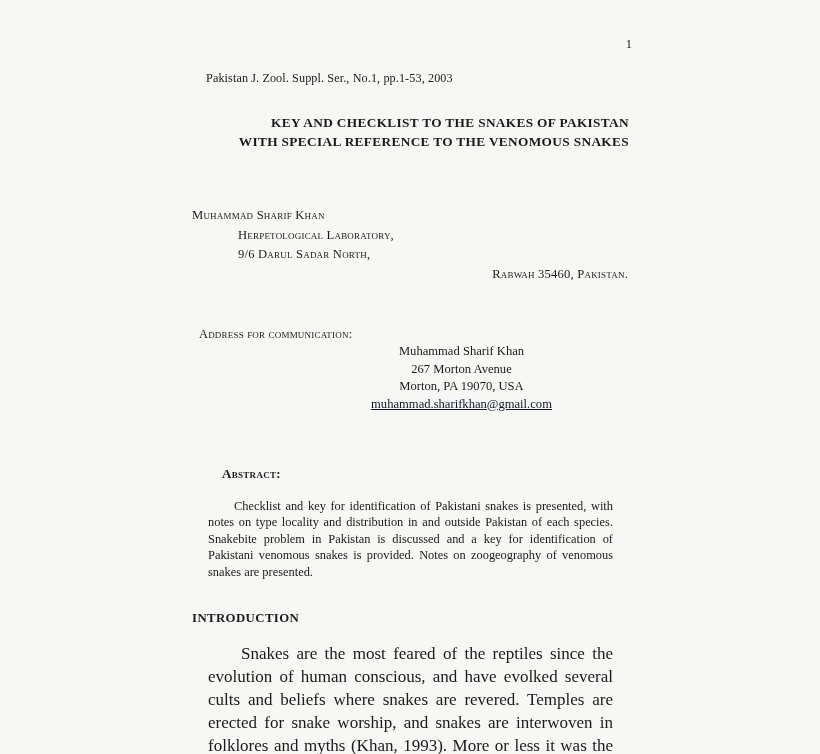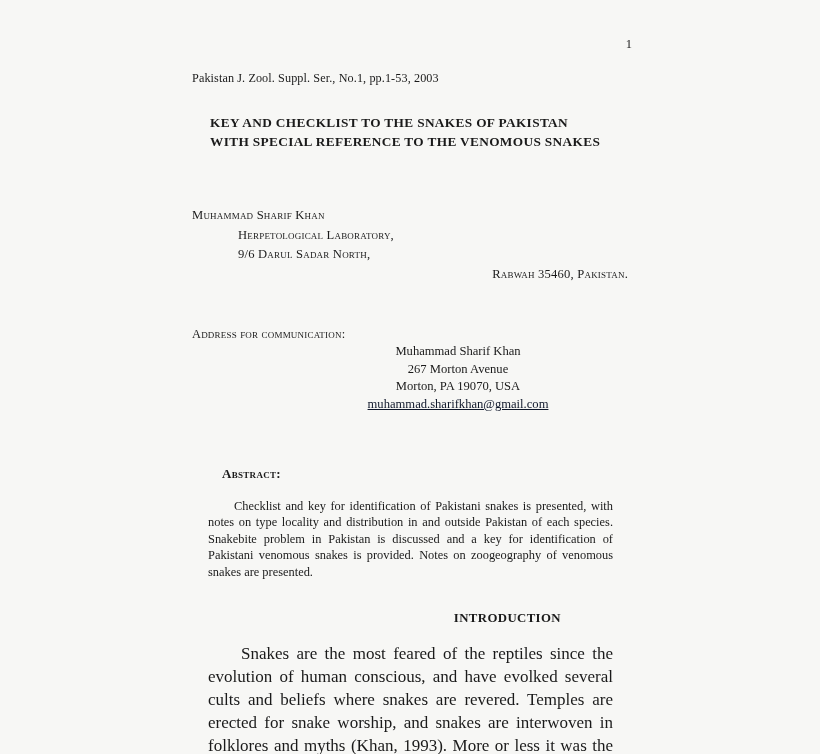--- a/index.html
+++ b/index.html
@@ -39,26 +39,26 @@
     position: absolute;
     left: 192px;
     top: 70px;
     width: 437px;
   }
 
   .journal-line {
     font-size: 12.2px;
     line-height: 17px;
     letter-spacing: 0.1px;
-    margin: 0 0 26px 0;
+    margin: 0 0 26px 14px;
   }
 
   
   .title-block {
-    text-align: left;
+    text-align: right;
     font-weight: bold;
     font-size: 13.3px;
     line-height: 19px;
     letter-spacing: 0.35px;
     margin: 0 0 0 18px;
   }
   .title-line { white-space: nowrap; }
 
   
   .affiliation {
@@ -66,21 +66,21 @@
     font-variant: small-caps;
     font-size: 12.6px;
     line-height: 18.5px;
     letter-spacing: 0.2px;
   }
   .aff-name { margin: 0; }
   .aff-line { margin: 1px; padding-left: 45px; }
   .aff-line.indent2 { padding-left: 48px; text-align: right; }
 
   
-  .comm-block { margin-top: 42px; }
+  .comm-block { margin-top: 42px; margin-left: 7px; }
   .comm-label {
     font-variant: small-caps;
     font-size: 12.4px;
     line-height: 18px;
     letter-spacing: 0.2px;
     margin: 0;
   }
   .comm-lines {
     text-align: center;
     font-size: 12.6px;
@@ -110,21 +110,21 @@
     line-height: 16.4px;
     text-align: justify;
     text-indent: 26px;
   }
 
   
   .section-heading {
     font-weight: bold;
     font-size: 12.8px;
     letter-spacing: 0.4px;
-    text-align: right;
+    text-align: left;
     margin: 31px 0 0 0;
     padding-right: 68px;
   }
   .body-para {
     margin: 16px;
     font-size: 17px;
     line-height: 23px;
     text-align: justify;
     text-indent: 33px;
   }

